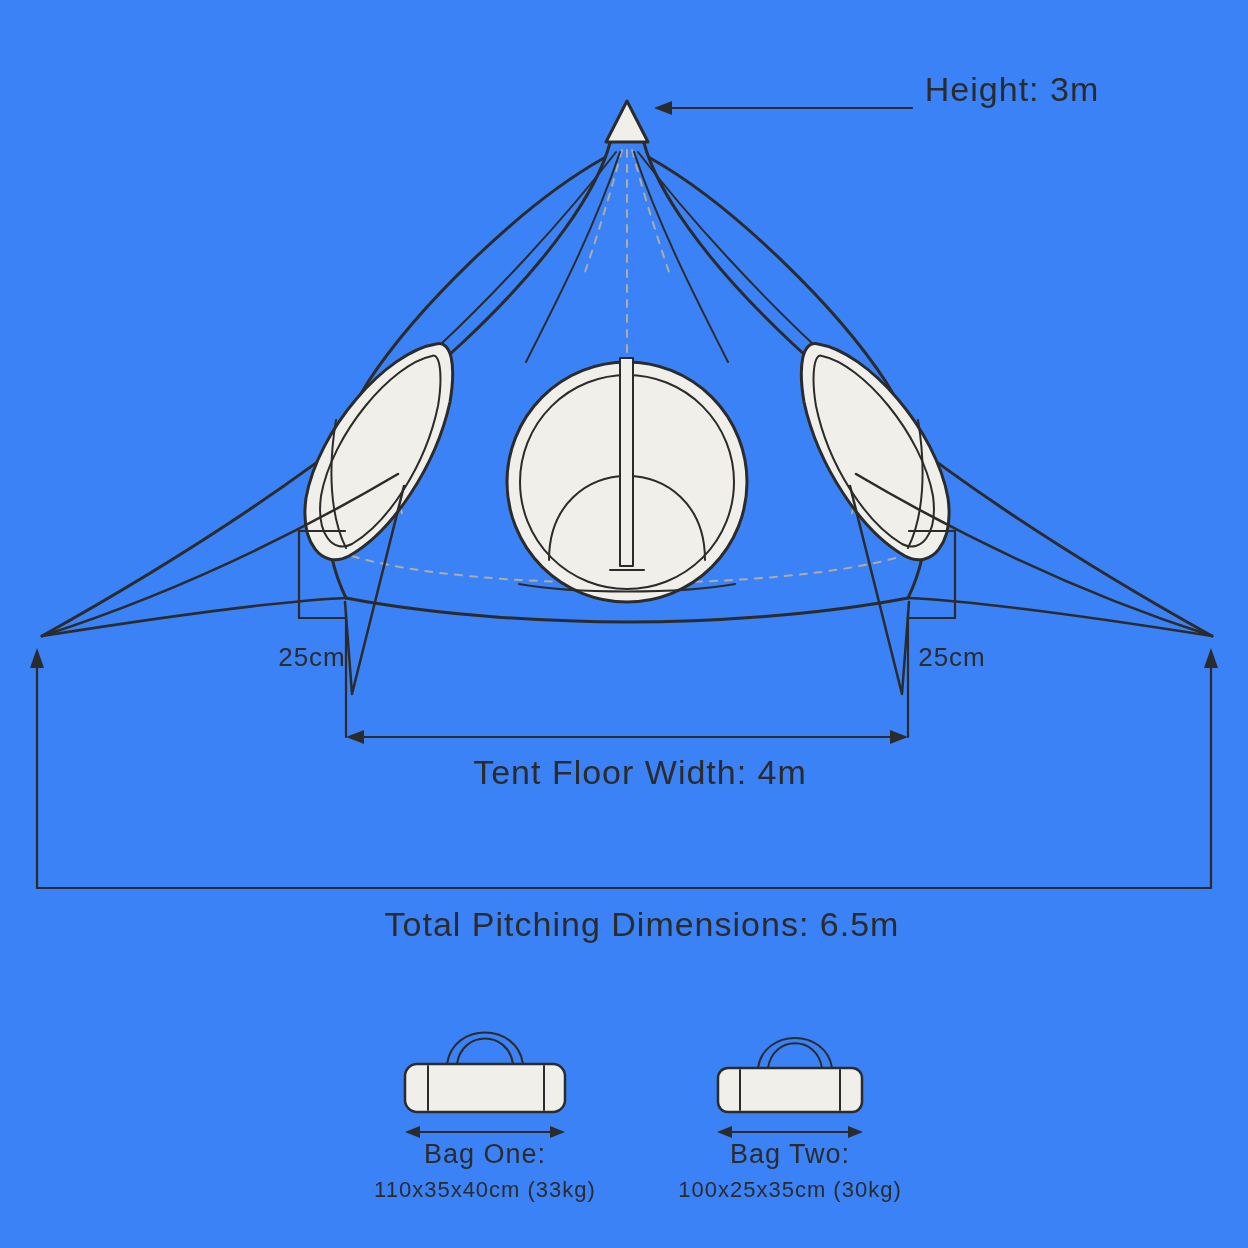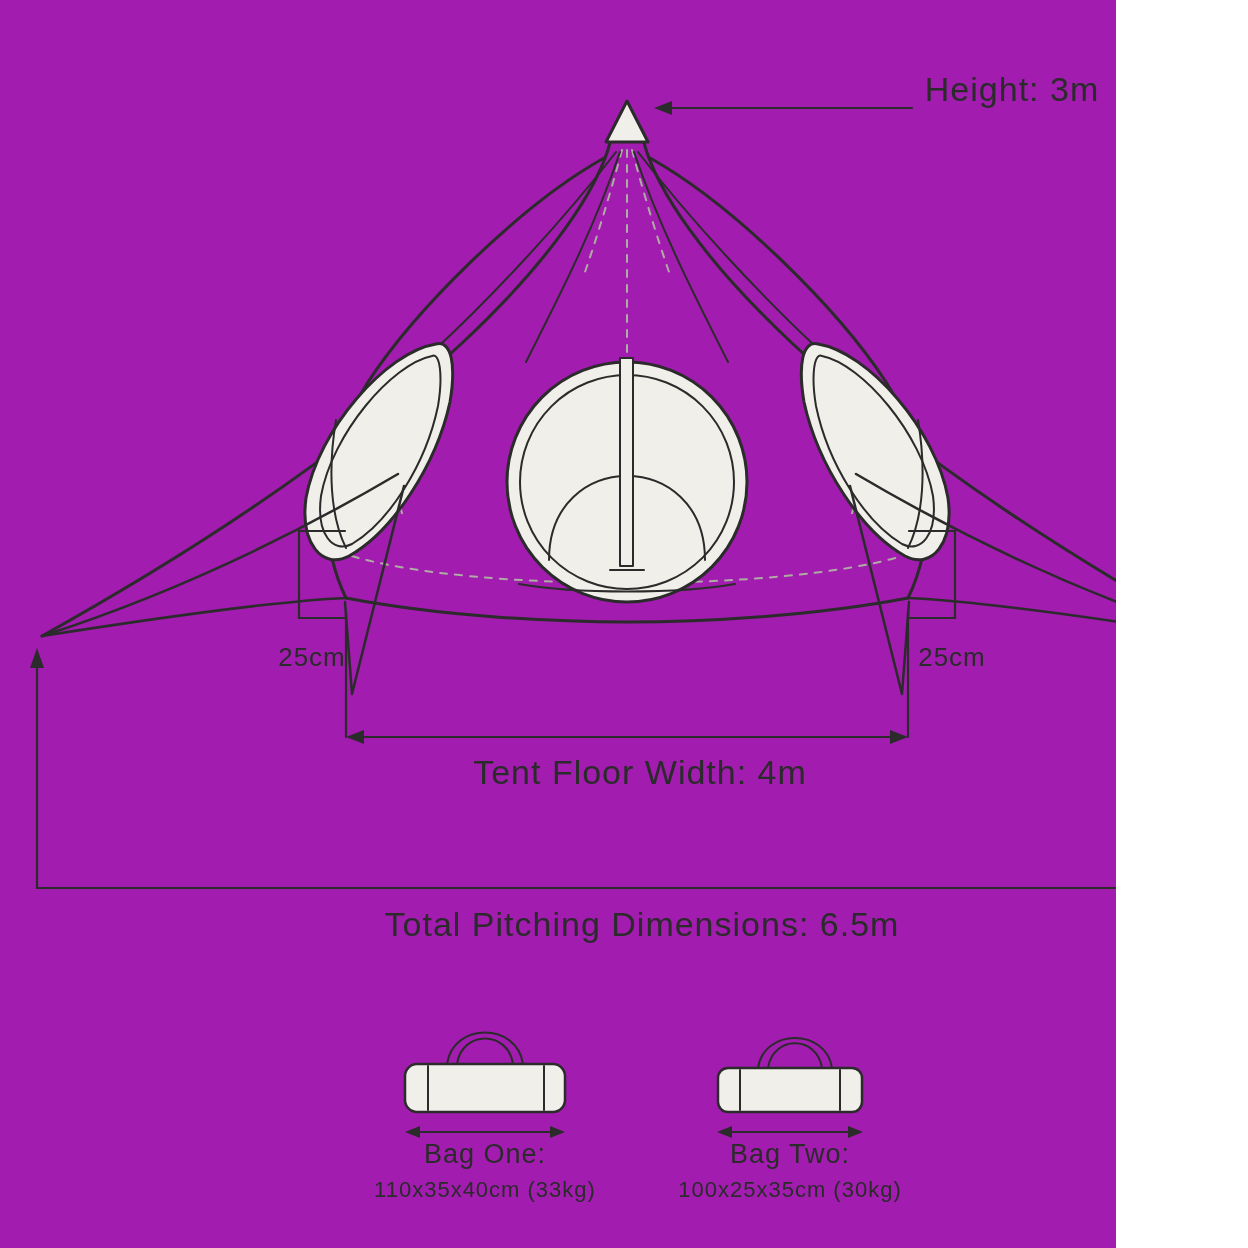--- a/index.html
+++ b/index.html
@@ -1,19 +1,19 @@
 <!DOCTYPE html>
 <html><head>
 <meta charset="utf-8">
 <style>
   html,body{margin:0;padding:0;}
   .canvas{
     position:relative;
-    width:1116px;height:1248px;
-    background:#a21caf;
+    width:1248px;height:1248px;
+    background:#3b82f6;
     overflow:hidden;
     font-family:"Liberation Sans", sans-serif;
   }
   svg{position:absolute;inset:0;display:block;}
   .ln{stroke:#2b2b2b;fill:none;stroke-linecap:round;stroke-linejoin:round;}
   .w3{stroke-width:3;}
   .w2{stroke-width:2;}
   .w25{stroke-width:2.5;}
   .dash{stroke:#aeaca3;fill:none;stroke-width:2;stroke-dasharray:7 8;stroke-linecap:round;}
   .fillbg{fill:#f0efe9;}

